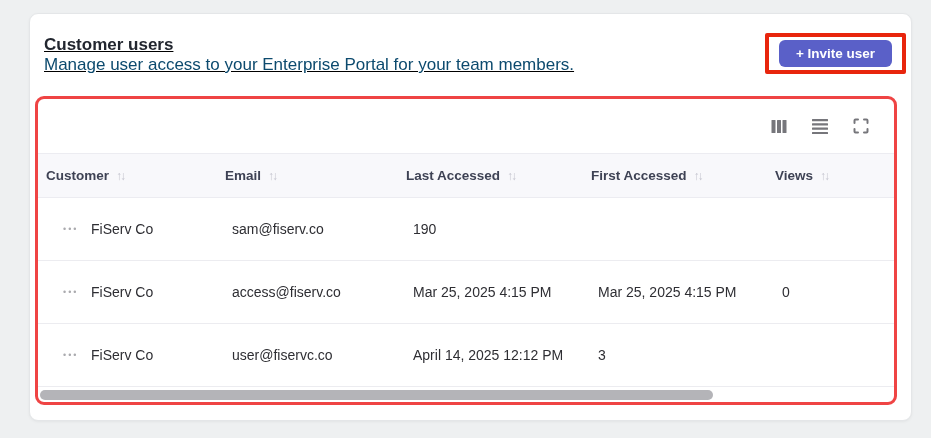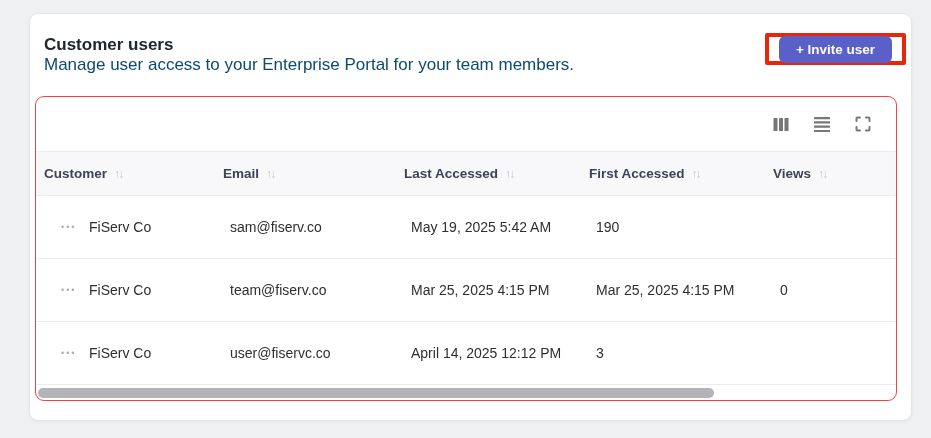--- a/index.html
+++ b/index.html
@@ -13,59 +13,60 @@
     left: 29px; top: 13px;
     width: 883px; height: 408px;
     background: #ffffff;
     border: 1px solid #e4e6e8;
     border-radius: 9px;
     box-shadow: 0 1px 3px rgba(0,0,0,0.05);
   }
   .card-header {
     position: relative;
     padding: 20px 16px 0 14px;
+    text-decoration: underline;
   }
   .page-title {
     font-size: 17px;
     font-weight: 700;
     color: #22262f;
     line-height: 22px;
   }
   .page-subtitle {
     font-size: 17px;
     color: #0c4a6e;
     line-height: 17px;
   }
   .annotation-box {
     position: absolute;
     top: 19px;
     right: 5px;
     width: 141px;
-    height: 32px;
+    height: 41px;
     border: 4px solid var(--annotation, #e8250d);
     border-radius: 2px;
     display: flex;
     align-items: center;
     justify-content: center;
   }
   .invite-btn {
     background: var(--accent, #5a60c8);
     color: #ffffff;
     border: none;
     border-radius: 6px;
     font-family: inherit;
     font-size: 13.5px;
     font-weight: 700;
     padding: 6px 17px;
     line-height: 15px;
     cursor: pointer;
   }
   .table-container {
     margin: 23px 14px 0 5px;
-    border: 1px solid #ef4444;
+    border: 3px solid #ef4444;
     border-radius: 9px;
     overflow: hidden;
     background: #fff;
   }
   .table-toolbar {
     height: 54px;
     display: flex;
     align-items: center;
     justify-content: flex-end;
     gap: 21px;
@@ -205,30 +206,29 @@
         <span class="sort-glyph">↑↓</span>
       </div>
     </div>
 
     <div class="grid-row trow">
       <div class="cell-customer">
         <button class="row-menu">•••</button>
         <span class="customer-name">FiServ Co</span>
       </div>
       <div class="cell">sam@fiserv.co</div>
-      <div class="cell">May 19, 2025 5:42 AM</div>
       <div class="cell">190</div>
     </div>
 
     <div class="grid-row trow">
       <div class="cell-customer">
         <button class="row-menu">•••</button>
         <span class="customer-name">FiServ Co</span>
       </div>
-      <div class="cell">team@fiserv.co</div>
+      <div class="cell">access@fiserv.co</div>
       <div class="cell">Mar 25, 2025 4:15 PM</div>
       <div class="cell">Mar 25, 2025 4:15 PM</div>
       <div class="cell">0</div>
     </div>
 
     <div class="grid-row trow">
       <div class="cell-customer">
         <button class="row-menu">•••</button>
         <span class="customer-name">FiServ Co</span>
       </div>

